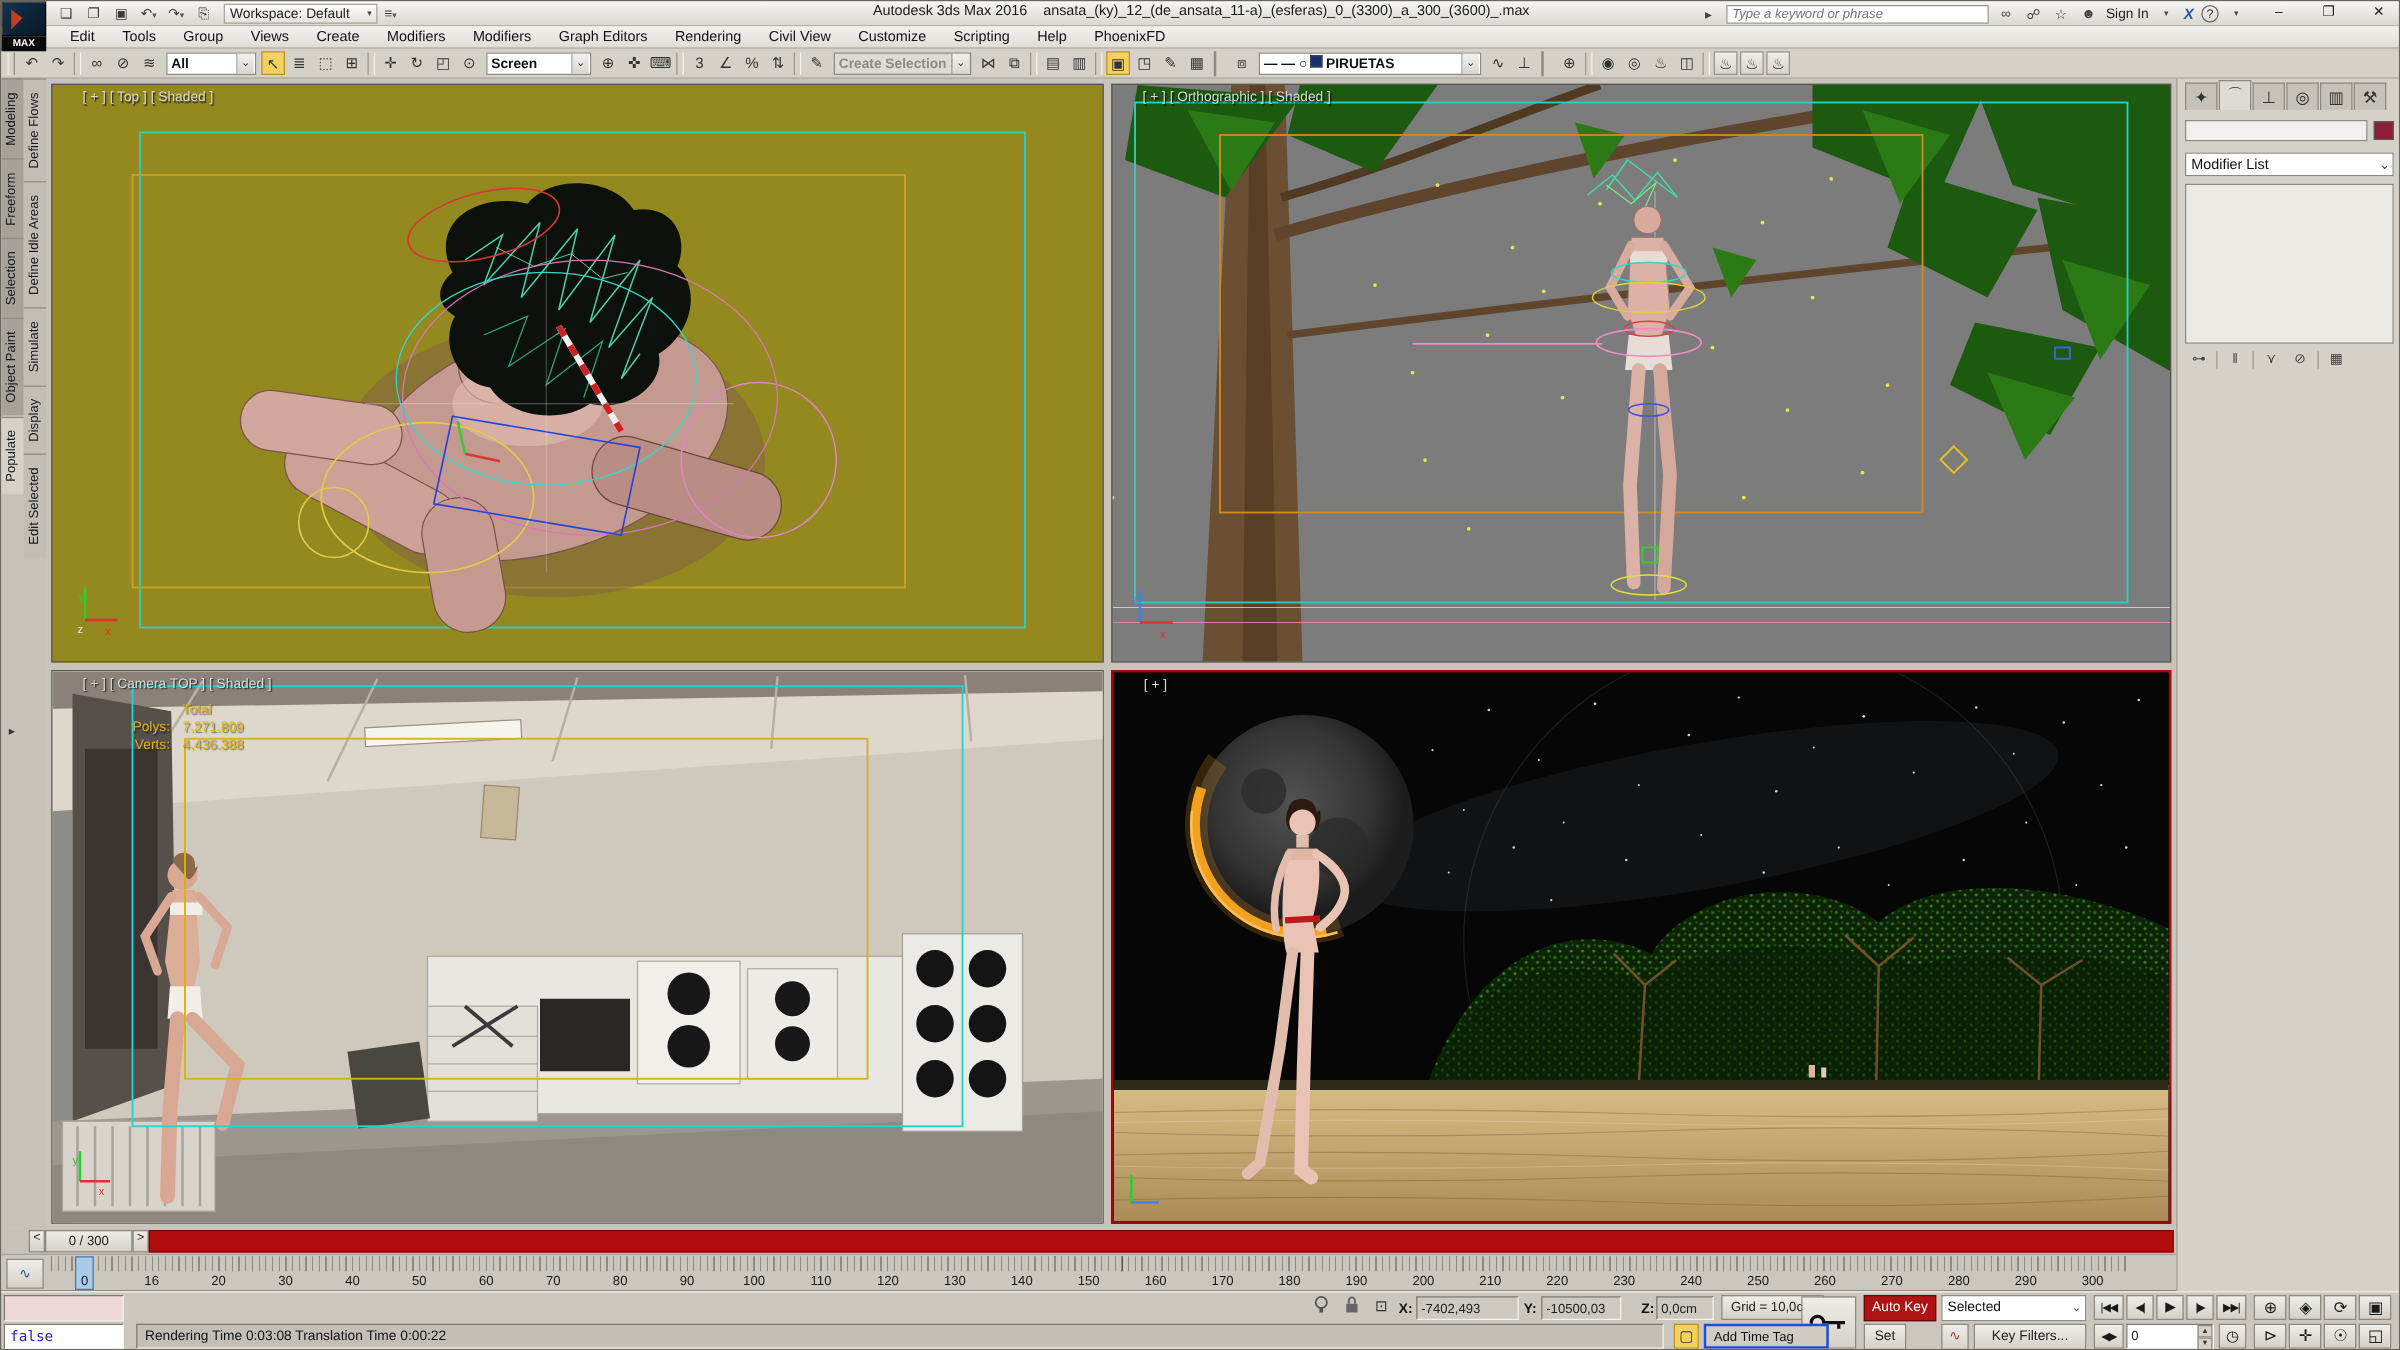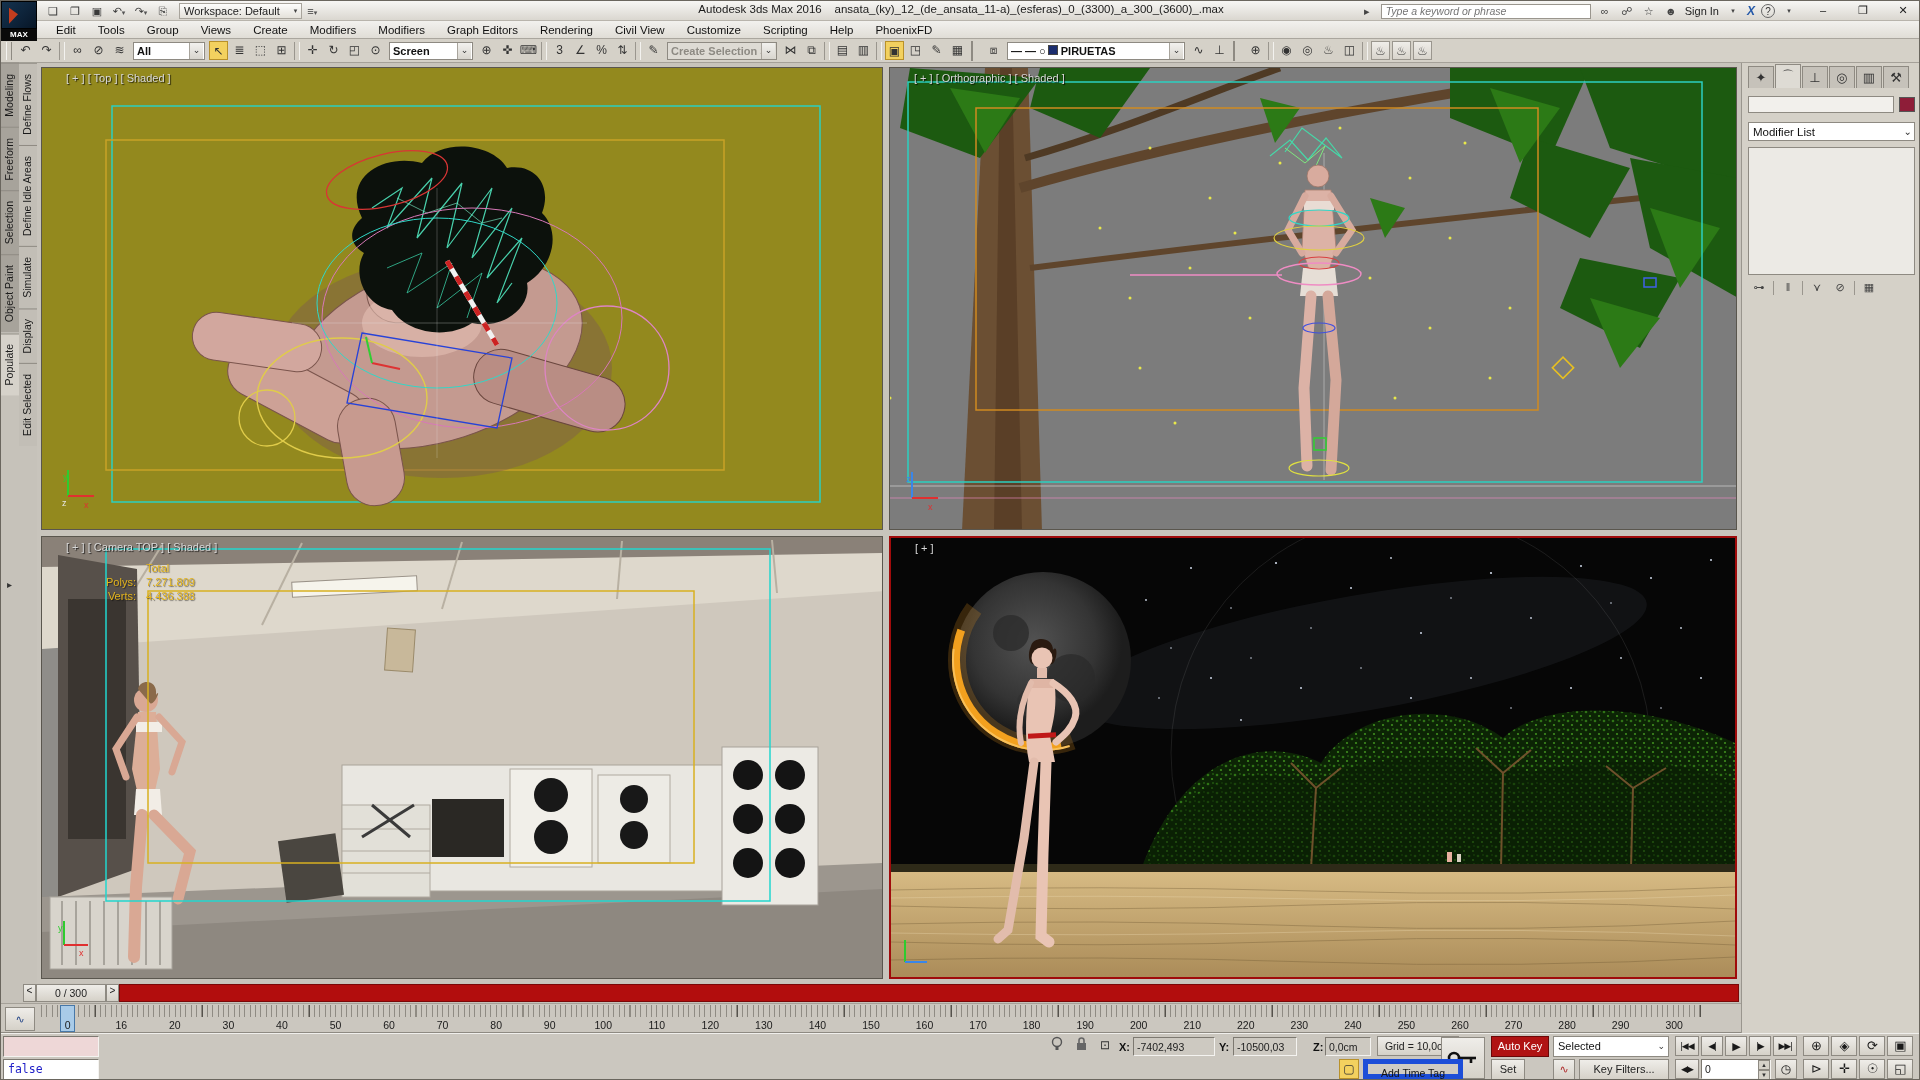--- a/index.html
+++ b/index.html
@@ -683,20 +683,21 @@
           <span>290</span>
           <span>300</span>
         </div>
     </div>
   </div>
 
   <div id="statusbar">
     <div class="sb sunken" id="listener-pink"></div>
     <div class="sb sunken" id="listener-white">false</div>
 
+    <div class="sb sunken sbfield" style="left:108px;top:25px;width:1222px;">Rendering Time  0:03:08    Translation Time  0:00:22</div>
 
     <span class="sb sico" style="left:1046px;top:2px;">
       <svg width="12" height="16" viewBox="0 0 12 16">
           <circle cx="6" cy="6" r="4.5" fill="none" stroke="#555" stroke-width="1.4"></circle>
           <rect x="4.5" y="10" width="3" height="4" fill="#555"></rect>
         </svg>
     </span>
     <span class="sb sico" style="left:1070px;top:2px;">
       <svg width="13" height="15" viewBox="0 0 13 15">
           <rect x="2" y="7" width="9" height="7" fill="#666"></rect>
@@ -754,16 +755,16 @@
       </div>
     <div class="sb" style="left:1802px;top:25px;display:flex;gap:2px;">
 
     <span class="pbtn navico">⊳</span>
         <span class="pbtn navico">✛</span>
         <span class="pbtn navico">☉</span>
         <span class="pbtn navico">◱</span>
       </div>
 
     <span class="sb sico" style="left:1338px;top:25px;background:#f3d15f;border:1px solid #b9912a;">▢</span>
-    <div class="sb sbfield" style="left:1362px;top:25px;width:100px;border:5px solid #1d4ed8;background:#d0ccc4;font-size:10.5px;text-align:center;">Add Time Tag</div>
+    <div class="sb sbfield" style="left:1362px;top:25px;width:100px;border:2px solid #1d4ed8;background:#d0ccc4;font-size:10.5px;">Add Time Tag</div>
   </div>
 
 </div>
 
 </body></html>

